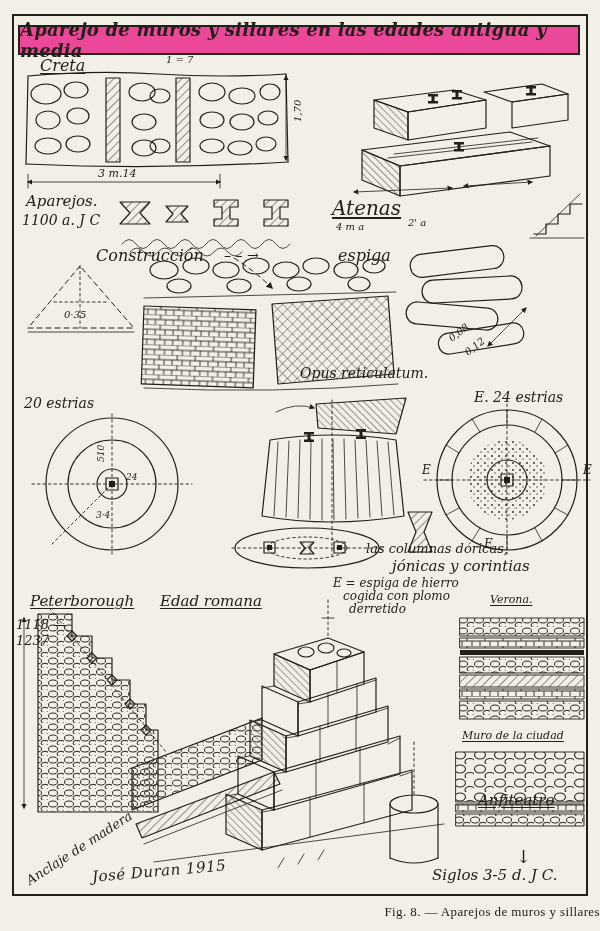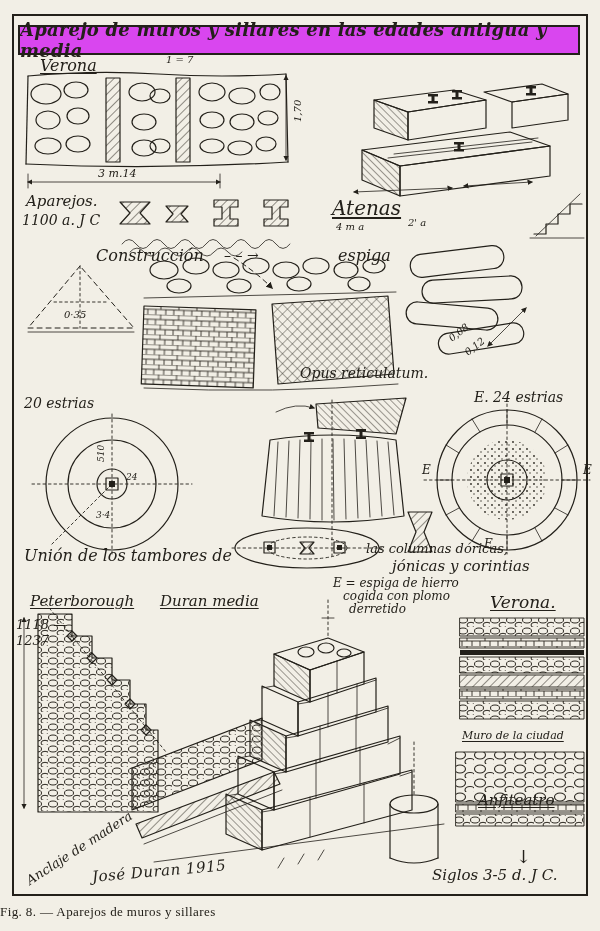--- a/index.html
+++ b/index.html
@@ -2,24 +2,24 @@
 <html><head>
 <meta charset="utf-8">
 <style>
   *{box-sizing:border-box}
   html,body{margin:0;padding:0}
   body{width:600px;height:931px;background:#f2efe6;font-family:"DejaVu Serif",serif;color:#23201a}
   #plate{position:relative;width:600px;height:931px;overflow:hidden}
   .lbl{position:absolute;font-style:italic;white-space:nowrap;line-height:1.05;z-index:3}
   .ul{text-decoration:underline;text-underline-offset:2px}
   .frame{position:absolute;left:12px;top:14px;width:576px;height:882px;border:2px solid #23201a;z-index:0}
-  .title-box{position:absolute;left:18px;top:25px;width:562px;height:30px;border:2px solid #23201a;background:#d946ef;
+  .title-box{position:absolute;left:18px;top:25px;width:562px;height:30px;border:2px solid #23201a;background:#ec4899;
              display:flex;align-items:center;justify-content:center;font-size:18px;font-style:italic;font-weight:bold;
              letter-spacing:.2px;z-index:2}
-  .caption{position:absolute;left:0;top:904px;width:600px;text-align:left;font-family:"Liberation Serif",serif;
+  .caption{position:absolute;left:0;top:904px;width:600px;text-align:right;font-family:"Liberation Serif",serif;
            font-size:13px;letter-spacing:.4px;z-index:3}
   svg.draw{position:absolute;overflow:visible;z-index:1;stroke:#23201a;fill:none;stroke-width:1.2;
            stroke-linecap:round;stroke-linejoin:round}
   svg.draw text{fill:#23201a;stroke:none;font-family:"DejaVu Serif",serif;font-style:italic}
   .fill{fill:#23201a;stroke:none}
   .dash{stroke-dasharray:5 4;stroke-width:1}
   .dash2{stroke-dasharray:2.5 3;stroke-width:.9}
   .thin{stroke-width:.8}
   .rot90{transform:rotate(-90deg);transform-origin:left top}
 </style>
@@ -58,21 +58,21 @@
         <path d="M0,0L10,5L0,10z" fill="#23201a"></path>
       </marker>
     </defs>
   </svg>
 
   <div class="frame"></div>
   <div class="title-box">
     <span>Aparejo de muros y sillares en las edades antigua y media</span>
   </div>
 
-  <div class="lbl ul" style="left:40px;top:58px;font-size:16px">Verona</div>
+  <div class="lbl ul" style="left:40px;top:58px;font-size:16px">Creta</div>
   <div class="lbl" style="left:166px;top:55px;font-size:10px">1 = 7</div>
   <div class="lbl rot90" style="left:293px;top:122px;font-size:10px">1,70</div>
   <div class="lbl" style="left:26px;top:194px;font-size:15px">Aparejos.</div>
   <div class="lbl" style="left:22px;top:213px;font-size:14px">1100 a. J C</div>
 
   <svg class="draw" style="left:24px;top:66px" width="268" height="126" viewBox="0 0 268 126">
     <path d="M4,10 Q70,4 134,8 T262,8"></path>
     <path d="M4,10 L2,98"></path>
       <path d="M2,98 Q130,104 264,96"></path>
       <path d="M262,8 L264,96"></path>
@@ -258,29 +258,28 @@
     <rect x="104" y="20" width="11" height="11"></rect>
       <rect x="107" y="23" width="5" height="5" class="fill"></rect>
     <path d="M70,20 h14 l-5,6 5,6 h-14 l5,-6 z" fill="url(#hd)"></path>
     <line class="dash2" x1="2" y1="26" x2="152" y2="26"></line>
   </svg>
 
   <svg class="draw" style="left:398px;top:506px" width="44" height="58" viewBox="0 0 44 58">
     <path d="M10,6 h24 l-8,20 8,20 h-24 l8,-20 z" fill="url(#hd)"></path>
   </svg>
 
-  <div class="lbl" style="left:24px;top:548px;font-size:16px">Unión de los tambores de</div>
   <div class="lbl" style="left:366px;top:542px;font-size:13px">las columnas dóricas,</div>
   <div class="lbl" style="left:392px;top:559px;font-size:15px">jónicas y corintias</div>
   <div class="lbl" style="left:333px;top:577px;font-size:12px">E = espiga de hierro</div>
   <div class="lbl" style="left:343px;top:590px;font-size:12px">cogida con plomo</div>
   <div class="lbl" style="left:349px;top:603px;font-size:12px">derretido</div>
 
   <div class="lbl ul" style="left:30px;top:594px;font-size:15px">Peterborough</div>
-  <div class="lbl ul" style="left:160px;top:594px;font-size:15px">Duran media</div>
+  <div class="lbl ul" style="left:160px;top:594px;font-size:15px">Edad romana</div>
   <div class="lbl" style="left:16px;top:618px;font-size:13px">1118 —</div>
   <div class="lbl" style="left:16px;top:634px;font-size:13px">1237</div>
 
   <svg class="draw" style="left:16px;top:602px" width="152" height="228" viewBox="0 0 152 228">
     <path d="M22,12 h34 v22 h20 v22 h20 v22 h18 v24 h16 v26 h12 v82 h-120 z" fill="url(#peb)"></path>
     <path transform="translate(56,34)" d="M-5,0 L0,-5 L5,0 L0,5 Z" fill="url(#hd)"></path>
     <path transform="translate(76,56)" d="M-5,0 L0,-5 L5,0 L0,5 Z" fill="url(#hd)"></path>
     <path transform="translate(96,78)" d="M-5,0 L0,-5 L5,0 L0,5 Z" fill="url(#hd)"></path>
     <path transform="translate(114,102)" d="M-5,0 L0,-5 L5,0 L0,5 Z" fill="url(#hd)"></path>
     <path transform="translate(130,128)" d="M-5,0 L0,-5 L5,0 L0,5 Z" fill="url(#hd)"></path>
@@ -326,21 +325,21 @@
       <line x1="314" y1="212" x2="314" y2="266"></line>
     <path d="M266,266 Q290,276 314,266"></path>
     <line class="dash2" x1="290" y1="150" x2="290" y2="203"></line>
     <path class="thin" d="M30,270 L320,232"></path>
     <path class="thin" d="M160,266 L154,276 M180,262 L174,272 M200,258 L194,268"></path>
   </svg>
 
   <div class="lbl" style="left:24px;top:876px;font-size:13px;transform:rotate(-33deg);transform-origin:left top">Anclaje de madera</div>
   <div class="lbl" style="left:92px;top:864px;font-size:15px;letter-spacing:.5px;transform:rotate(-5deg)">José Duran 1915</div>
 
-  <div class="lbl ul" style="left:490px;top:594px;font-size:17px">Verona.</div>
+  <div class="lbl ul" style="left:490px;top:594px;font-size:11px">Verona.</div>
 
   <svg class="draw" style="left:458px;top:616px" width="130" height="112" viewBox="0 0 130 112">
     <rect x="2" y="2" width="124" height="18" fill="url(#peb)" stroke-width="0.9"></rect>
     <rect x="2" y="22" width="124" height="10" fill="url(#brk)" stroke-width="0.9"></rect>
     <rect x="2" y="34" width="124" height="5" class="fill"></rect>
     <rect x="2" y="41" width="124" height="16" fill="url(#peb)" stroke-width="0.9"></rect>
     <rect x="2" y="59" width="124" height="12" fill="url(#hd)" stroke-width="0.9"></rect>
     <rect x="2" y="73" width="124" height="10" fill="url(#brk)" stroke-width="0.9"></rect>
     <rect x="2" y="85" width="124" height="18" fill="url(#peb)" stroke-width="0.9"></rect>
   </svg>

